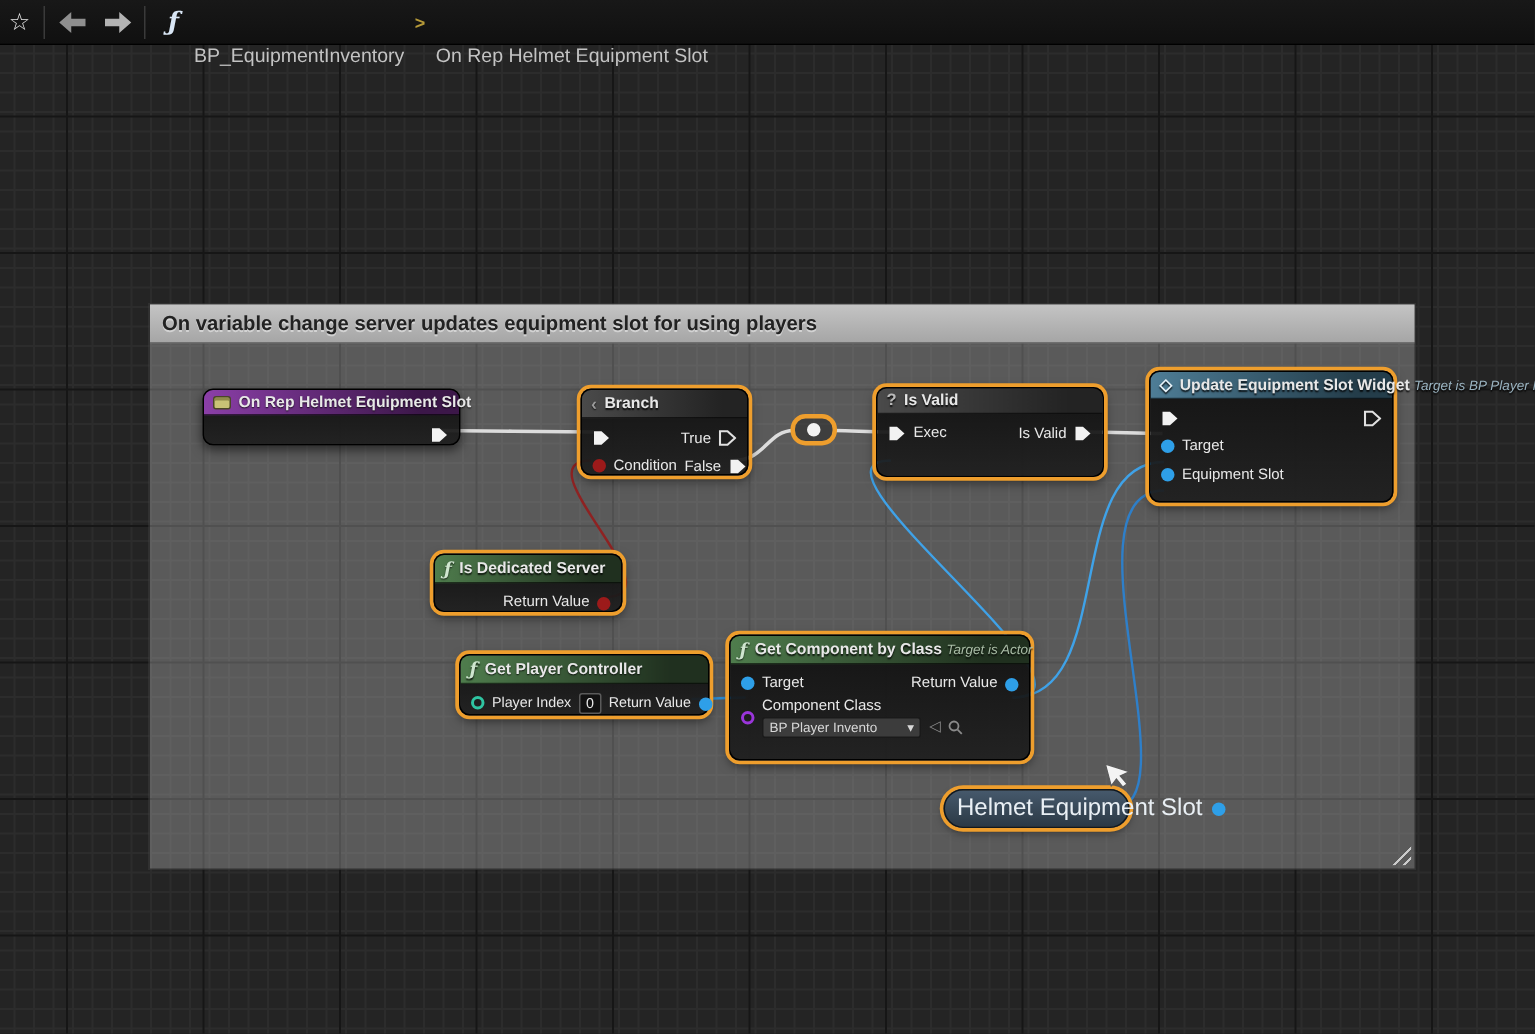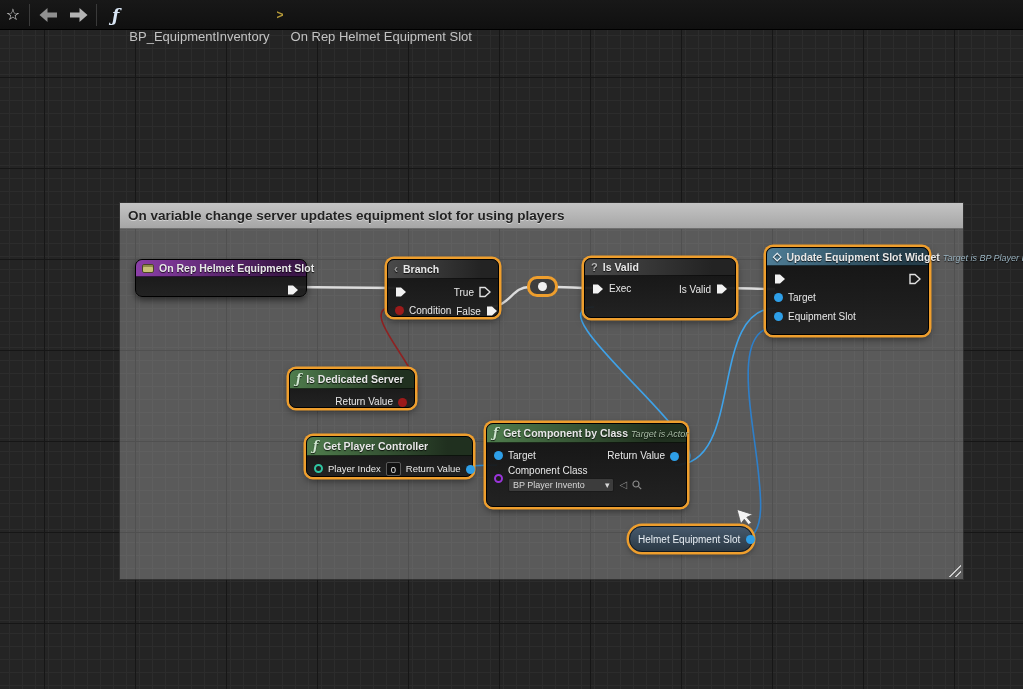--- a/index.html
+++ b/index.html
@@ -23,21 +23,21 @@
     background-color:#242424;
     background-image:
       linear-gradient(#161616 1px, transparent 1px),
       linear-gradient(90deg,#161616 1px, transparent 1px),
       linear-gradient(#2c2c2c 1px, transparent 1px),
       linear-gradient(90deg,#2c2c2c 1px, transparent 1px);
     background-size:91px 91px, 91px 91px, 13px 13px, 13px 13px;
     background-position:-14px 47px, 44px 0, 9px 5px, 9px 5px; }
 
   
-  .comment { position:absolute; left:119px; top:172px; width:845px; height:378px;
+  .comment { position:absolute; left:99px; top:172px; width:845px; height:378px;
     background:rgba(200,200,200,0.33); border:1px solid rgba(0,0,0,0.45); z-index:1; }
   .comment-header { height:26px; background:linear-gradient(#c4c4c4,#a6a6a6);
     border-bottom:1px solid #6f6f6f; display:flex; align-items:center; padding:0 8px; }
   .comment-title { font-size:13.5px; font-weight:bold; color:#222;
     text-shadow:0 1px 0 rgba(255,255,255,0.45); }
   .comment-resize { position:absolute; right:2px; bottom:2px; width:16px; height:16px;
     background:repeating-linear-gradient(135deg, rgba(240,240,240,.75) 0 1.5px, transparent 1.5px 4.5px);
     clip-path:polygon(100% 0, 100% 100%, 0 100%); }
 
   
@@ -86,21 +86,21 @@
     border:3px solid #ee9e2d; border-radius:10px; background:rgba(20,20,20,.4);
     display:flex; align-items:center; justify-content:center; }
   .reroute .dot { width:9px; height:9px; border-radius:50%; background:#f2f2f2; }
 
   
   .pill { position:absolute; left:629px; top:526px; width:124px; height:26px; z-index:3;
     border-radius:13px; border:1px solid #10181f;
     background:linear-gradient(#46596c,#2b3945);
     display:flex; align-items:center; padding:0 8px; gap:6px;
     box-shadow:0 0 0 2.5px #ee9e2d, 0 3px 6px rgba(0,0,0,.5);
-    font-size:10px; color:#e9eff4; white-space:nowrap; }
+    font-size:16px; color:#e9eff4; white-space:nowrap; }
 
   .cursor { position:absolute; left:736px; top:505px; z-index:10; }
 </style>
 </head>
 <body>
 
 <div class="topbar">
   <div class="tb-star">☆</div>
   <div class="tb-sep"></div>
   <div class="tb-arrow">

